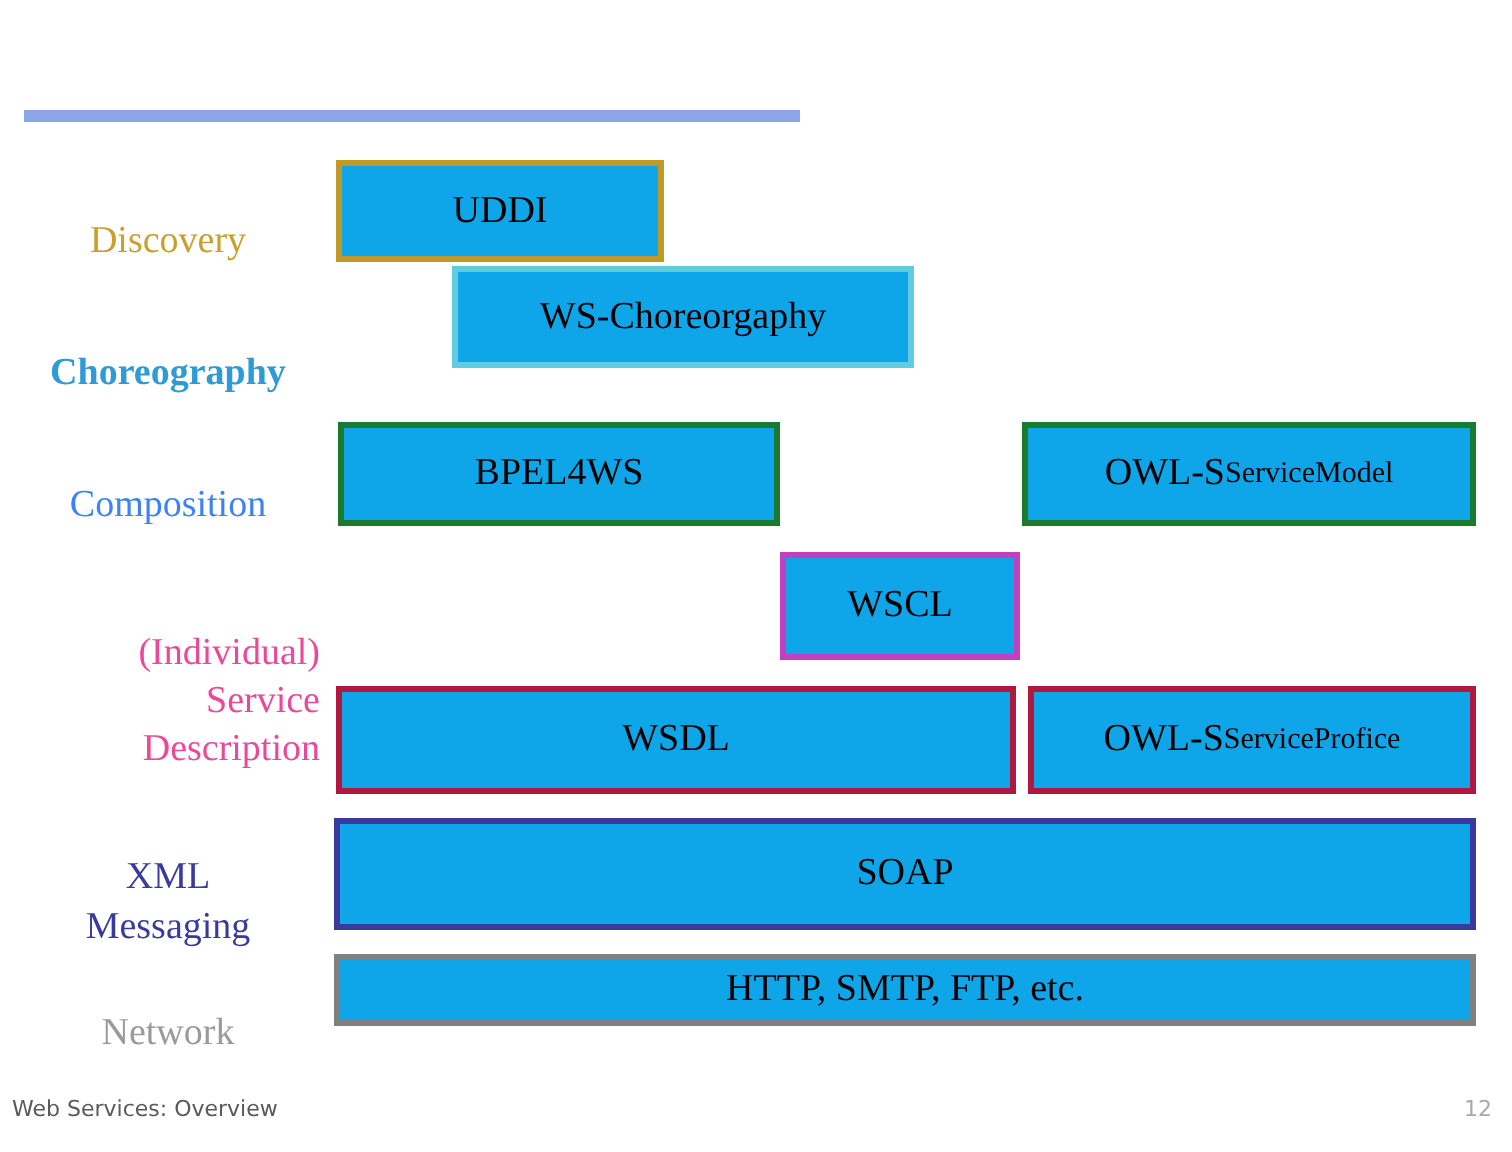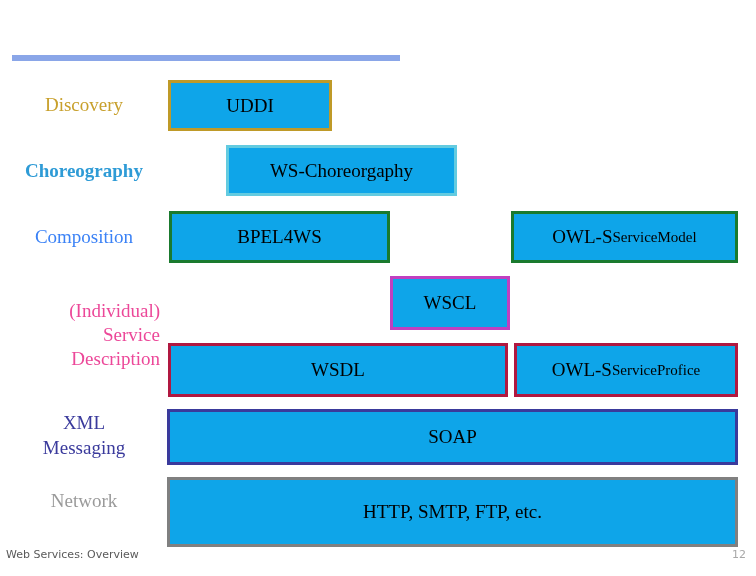--- a/index.html
+++ b/index.html
@@ -43,20 +43,21 @@
 
   
   .row-label {
     position: absolute;
     text-align: center;
     font-family: "Liberation Serif", serif;
     font-size: 19px;
     line-height: 22px;
     left: 8px;
     width: 152px;
+    margin-top: 16px;
   }
 
   
   .box {
     position: absolute;
     box-sizing: border-box;
     background: #0ea5e9;
     border-style: solid;
     display: flex;
     align-items: center;
@@ -94,21 +95,21 @@
   <div id="title-rule" style="background: rgb(138, 166, 232);"></div>
 
   <div class="row-label" style="top: 94px; color: rgb(200, 160, 44);">Discovery</div>
 
   <div class="box" style="left:168px; top:80px; width:164px; height:51px; border-width:3px; border-color:#bf9a28;">
     <span class="lbl-main">UDDI</span>
   </div>
 
   <div class="row-label" style="top: 160px; color: rgb(46, 155, 214); font-weight: bold;">Choreography</div>
 
-  <div class="box" style="left:226px; top:145px; width:231px; height:51px; border-width:3px; border-color:#63cbe0;">
+  <div class="box" style="left:226px; top:133px; width:231px; height:51px; border-width:3px; border-color:#63cbe0;">
     <span class="lbl-main">WS-Choreorgaphy</span>
   </div>
 
   <div class="row-label" style="top: 226px; color: #3b82f6;">Composition</div>
 
   <div class="box" style="left:169px; top:211px; width:221px; height:52px; border-width:3px; border-color:#1a7a2e;">
     <span class="lbl-main">BPEL4WS</span>
   </div>
 
   <div class="box" style="left:511px; top:211px; width:227px; height:52px; border-width:3px; border-color:#1a7a2e;">
@@ -139,20 +140,20 @@
     <div>XML</div>
     <div>Messaging</div>
   </div>
 
   <div class="box" style="left:167px; top:409px; width:571px; height:56px; border-width:3px; border-color:#3a3a9c;">
     <span class="lbl-main">SOAP</span>
   </div>
 
   <div class="row-label" style="top: 490px; color: rgb(154, 154, 154);">Network</div>
 
-  <div class="box" style="left:167px; top:477px; width:571px; height:70px; border-width:3px; border-color:#808080;">
+  <div class="box" style="left:167px; top:477px; width:571px; height:36px; border-width:3px; border-color:#808080;">
     <span class="lbl-main">HTTP, SMTP, FTP, etc.</span>
   </div>
 
   <div id="footer-left">Web Services: Overview</div>
   <div id="footer-right">12</div>
 
 </div>
 
 </body></html>

